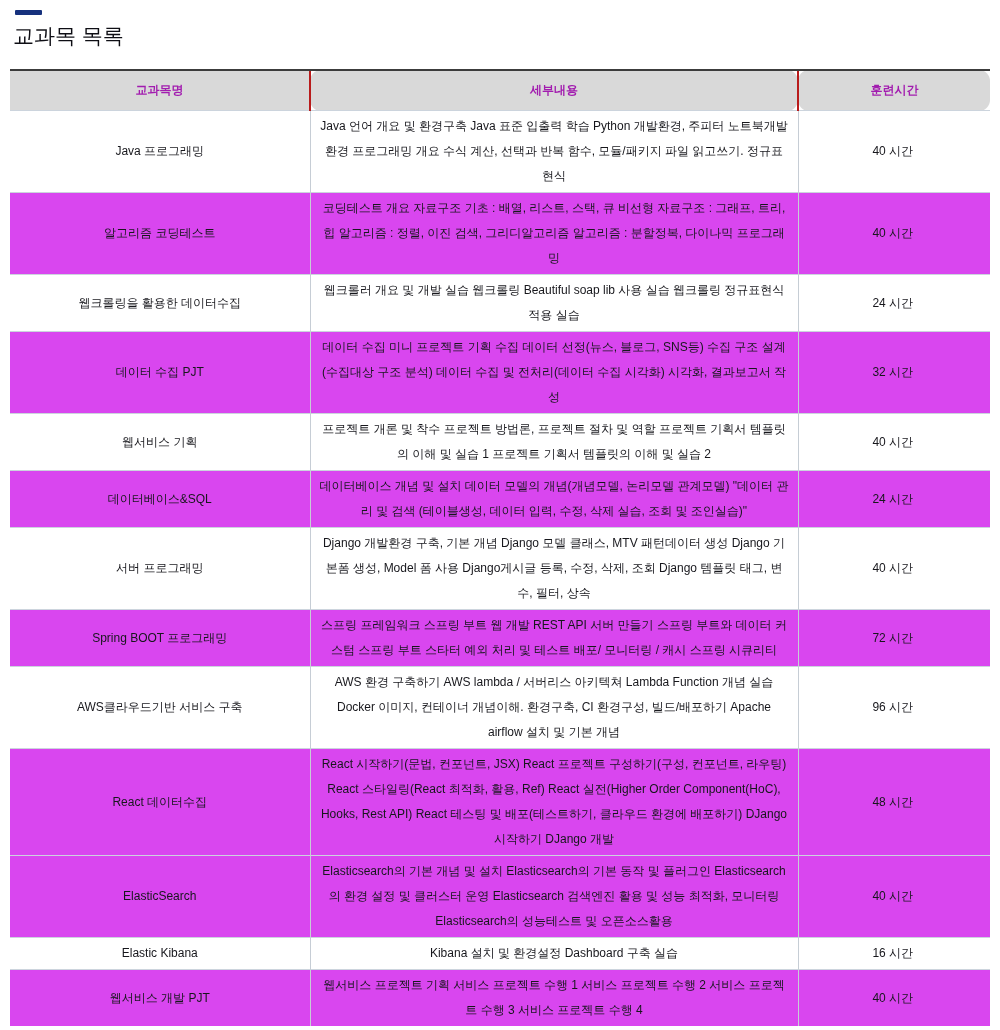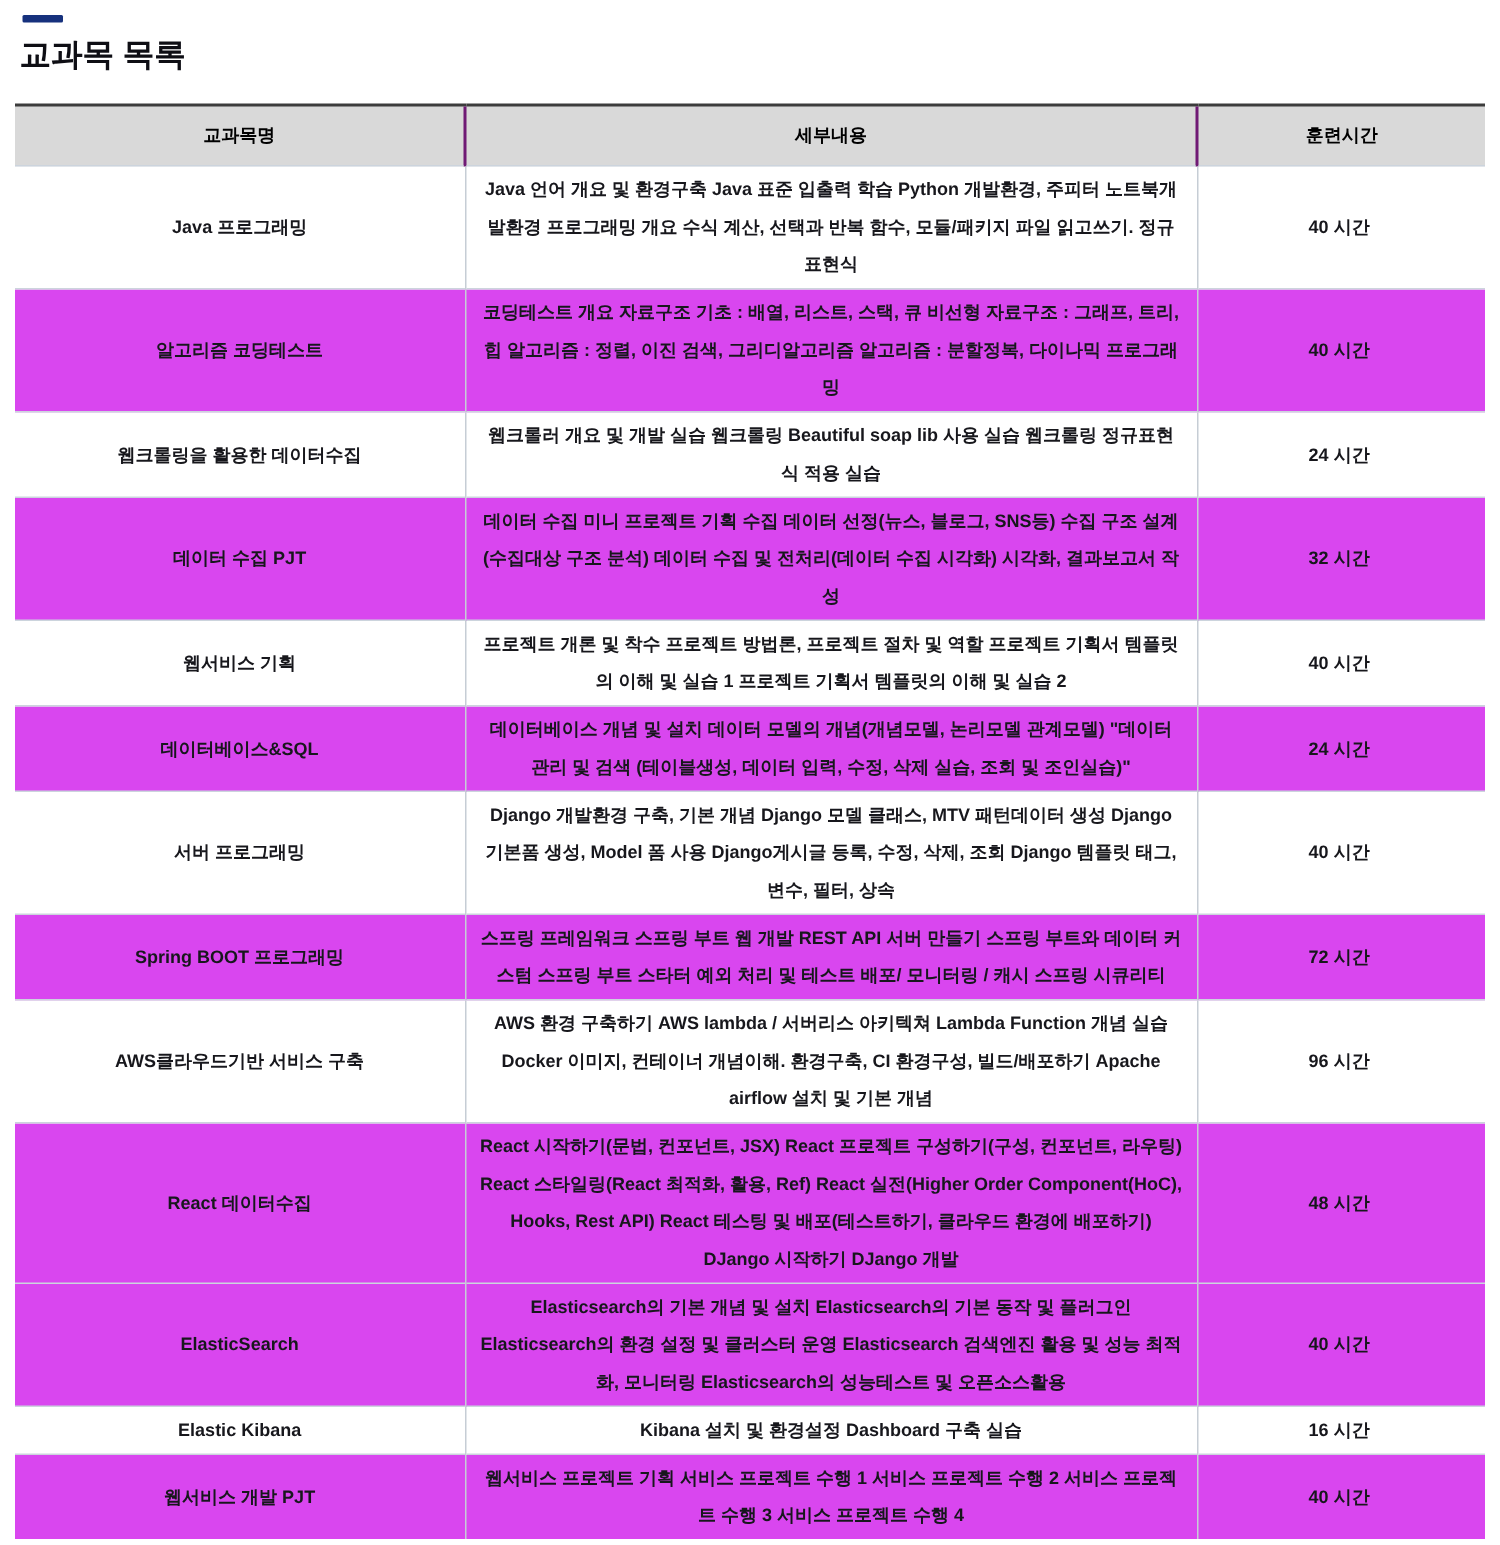--- a/index.html
+++ b/index.html
@@ -15,49 +15,49 @@
   .accent-bar {
     width: 27px;
     height: 5px;
     background: #16317d;
     margin: 2px 0 0 15px;
     border-radius: 1px;
   }
   h1.page-title {
     margin: 7px 0 0 13px;
     font-size: 21px;
-    font-weight: 700;
+    font-weight: 400;
     color: #0e0e14;
     letter-spacing: 0px;
   }
   table.curriculum {
     margin: 19px 10px 0 10px;
     width: 980px;
     border-collapse: collapse;
     table-layout: fixed;
   }
   col.c-subject { width: 300px; }
   col.c-detail  { width: 488px; }
   col.c-hours   { width: 192px; }
 
   thead th {
     background: #d9d9d9;
     border-top: 2px solid #3c3c3c;
     font-size: 12px;
     font-weight: 700;
-    color: #000000;
+    color: #a21caf;
     text-align: center;
     padding: 11px 4px;
   }
-  thead th + th { border-left: 2px solid #701a75; }
+  thead th + th { border-left: 2px solid #b91c1c; border-radius: 11px; }
 
   tbody td {
     border-top: 1px solid #ccd4dd;
     font-size: 12px;
-    font-weight: 700;
+    font-weight: 400;
     line-height: 25px;
     padding: 3px 9px;
     text-align: center;
     vertical-align: middle;
     background: #ffffff;
   }
   tbody td + td { border-left: 1px solid #c6cdd5; }
   tbody tr.alt td { background: #d946ef; }
   tbody td.hours { padding-right: 12px; }
 </style>

